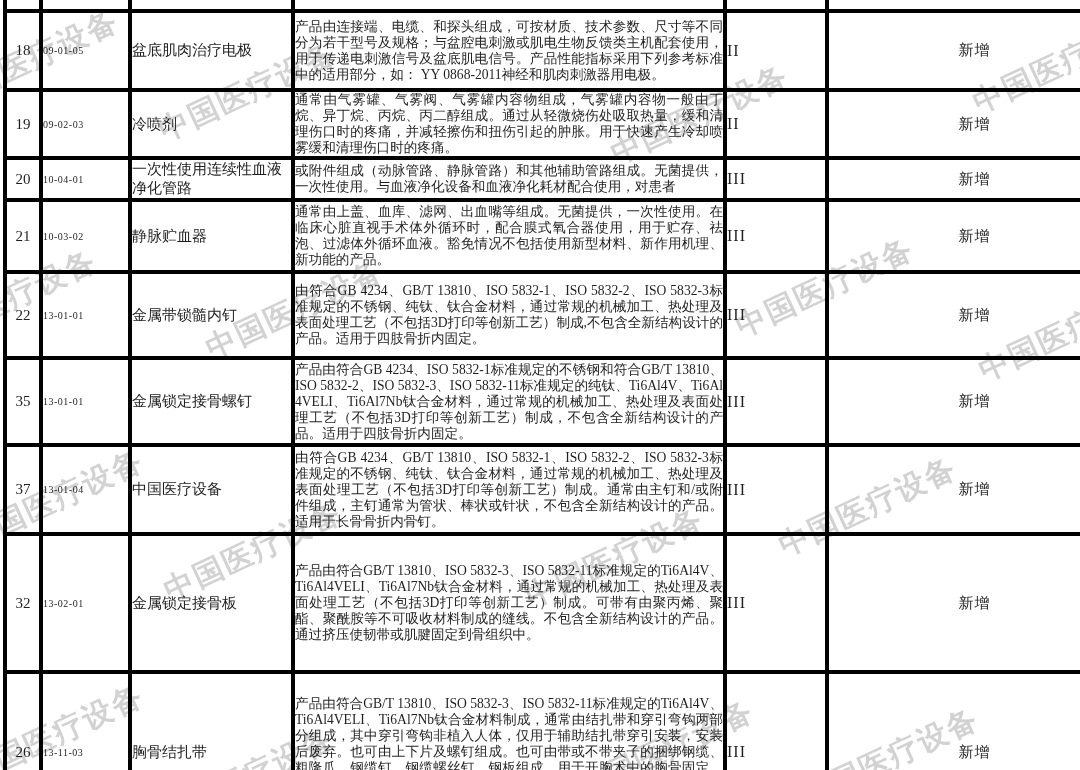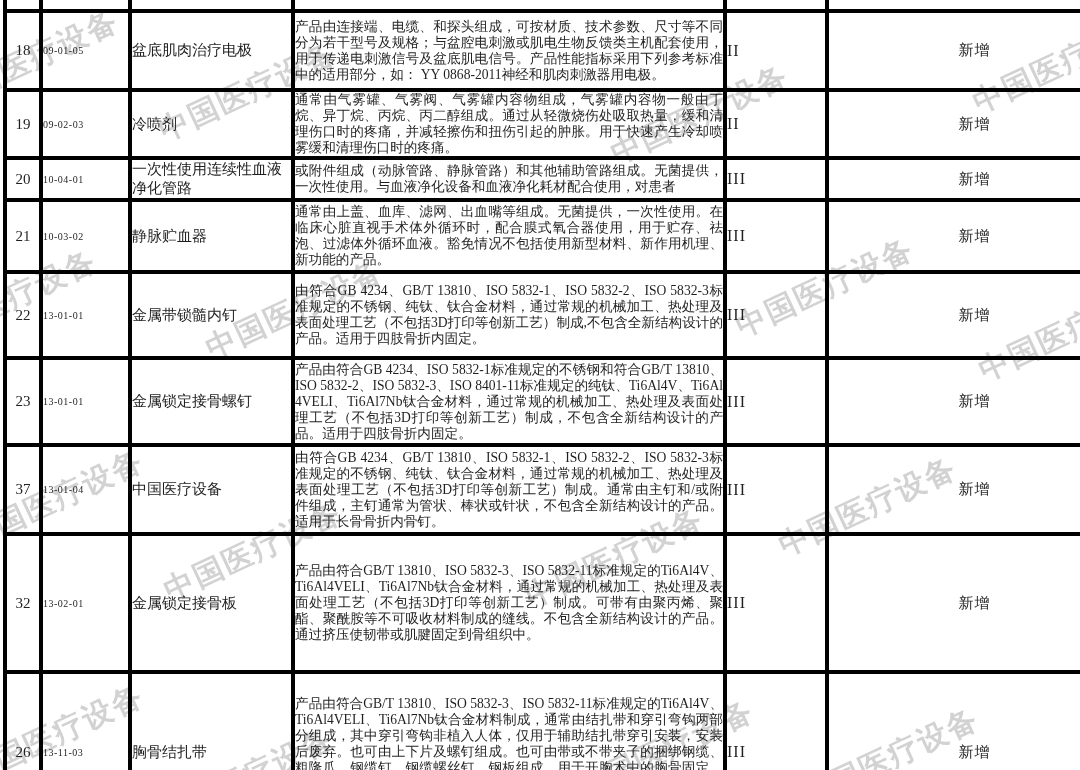--- a/index.html
+++ b/index.html
@@ -127,25 +127,25 @@
       <td class="c-no">22</td>
       <td class="c-code">13-01-01</td>
       <td class="c-name">金属带锁髓内钉</td>
       <td class="c-desc">
               <div class="desc-inner">由符合GB 4234、GB/T 13810、ISO 5832-1、ISO 5832-2、ISO 5832-3标准规定的不锈钢、纯钛、钛合金材料，通过常规的机械加工、热处理及表面处理工艺（不包括3D打印等创新工艺）制成,不包含全新结构设计的产品。适用于四肢骨折内固定。</div>
             </td>
       <td class="c-class">III</td>
       <td class="c-status">新增</td>
     </tr>
           <tr style="height: 87px;">
-      <td class="c-no">23</td>
+      <td class="c-no">35</td>
       <td class="c-code">13-01-01</td>
       <td class="c-name">金属锁定接骨螺钉</td>
       <td class="c-desc">
-              <div class="desc-inner">产品由符合GB 4234、ISO 5832-1标准规定的不锈钢和符合GB/T 13810、ISO 5832-2、ISO 5832-3、ISO 8401-11标准规定的纯钛、Ti6Al4V、Ti6Al4VELI、Ti6Al7Nb钛合金材料，通过常规的机械加工、热处理及表面处理工艺（不包括3D打印等创新工艺）制成，不包含全新结构设计的产品。适用于四肢骨折内固定。</div>
+              <div class="desc-inner">产品由符合GB 4234、ISO 5832-1标准规定的不锈钢和符合GB/T 13810、ISO 5832-2、ISO 5832-3、ISO 5832-11标准规定的纯钛、Ti6Al4V、Ti6Al4VELI、Ti6Al7Nb钛合金材料，通过常规的机械加工、热处理及表面处理工艺（不包括3D打印等创新工艺）制成，不包含全新结构设计的产品。适用于四肢骨折内固定。</div>
             </td>
       <td class="c-class">III</td>
       <td class="c-status">新增</td>
     </tr>
           <tr style="height: 89px;">
       <td class="c-no">37</td>
       <td class="c-code">13-01-04</td>
       <td class="c-name">中国医疗设备</td>
       <td class="c-desc">
               <div class="desc-inner">由符合GB 4234、GB/T 13810、ISO 5832-1、ISO 5832-2、ISO 5832-3标准规定的不锈钢、纯钛、钛合金材料，通过常规的机械加工、热处理及表面处理工艺（不包括3D打印等创新工艺）制成。通常由主钉和/或附件组成，主钉通常为管状、棒状或针状，不包含全新结构设计的产品。适用于长骨骨折内骨钉。</div>

